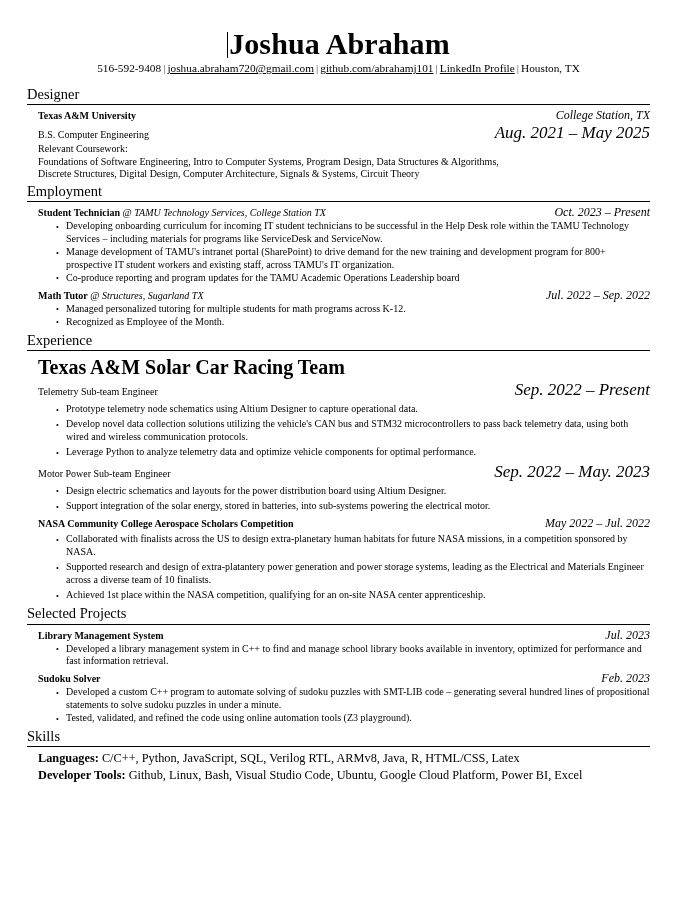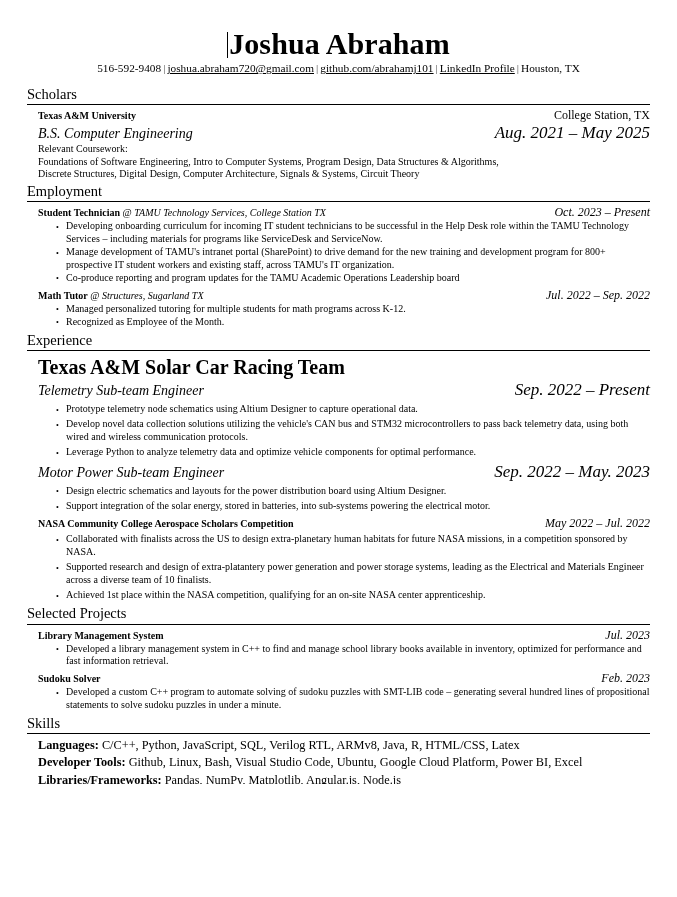--- a/index.html
+++ b/index.html
@@ -87,33 +87,33 @@
     width: 100%;
     line-height: 1.22;
   }
   .row .left {
     font-size: 10px;
   }
   .row .right {
     font-size: 12.0px;
     white-space: nowrap;
     padding-left: 10px;
+    font-style: italic;
   }
   .t-bold   { font-weight: bold; }
   .t-italic { font-style: italic; }
   .t-reg    { font-weight: normal; font-style: normal; }
 
   .org-title {
     font-size: 20px;
     font-weight: bold;
     line-height: 1.3;
   }
   .sub-row .left {
-    font-size: 14px;
-    font-style: italic;
+    font-size: 10px;
   }
   .sub-row .right {
     font-size: 17px;
     font-style: italic;
   }
 
   
   ul.bullets {
     list-style: none;
     margin: 0;
@@ -155,21 +155,21 @@
 
 <div class="page">
 
   <div class="name"><span class="name-caret"></span><span>Joshua Abraham</span></div>
 
   <div class="contact">
     <span>516-592-9408</span><span class="sep">|</span><span class="link">joshua.abraham720@gmail.com</span><span class="sep">|</span><span class="link">github.com/abrahamj101</span><span class="sep">|</span><span class="link">LinkedIn Profile</span><span class="sep">|</span><span>Houston, TX</span>
   </div>
 
   <div class="section">
-    <div class="section-title">Scholars</div>
+    <div class="section-title">Designer</div>
     <div class="section-body">
       <div class="entry">
         <div class="row">
           <span class="left t-bold">Texas A&amp;M University</span>
           <span class="right t-reg">College Station, TX</span>
         </div>
         <div class="row sub-row">
           <span class="left">B.S. Computer Engineering</span>
           <span class="right">Aug. 2021 – May 2025</span>
         </div>
@@ -276,20 +276,21 @@
         </ul>
       </div>
 
       <div class="entry">
         <div class="row">
           <span class="left t-bold">Sudoku Solver</span>
           <span class="right t-italic">Feb. 2023</span>
         </div>
         <ul class="bullets">
           <li>Developed a custom C++ program to automate solving of sudoku puzzles with SMT-LIB code – generating several hundred lines of propositional statements to solve sudoku puzzles in under a minute.</li>
+          <li>Tested, validated, and refined the code using online automation tools (Z3 playground).</li>
         </ul>
       </div>
 
 
     </div>
   </div>
 
   <div class="section">
     <div class="section-title">Skills</div>
     <div class="skills-list">

